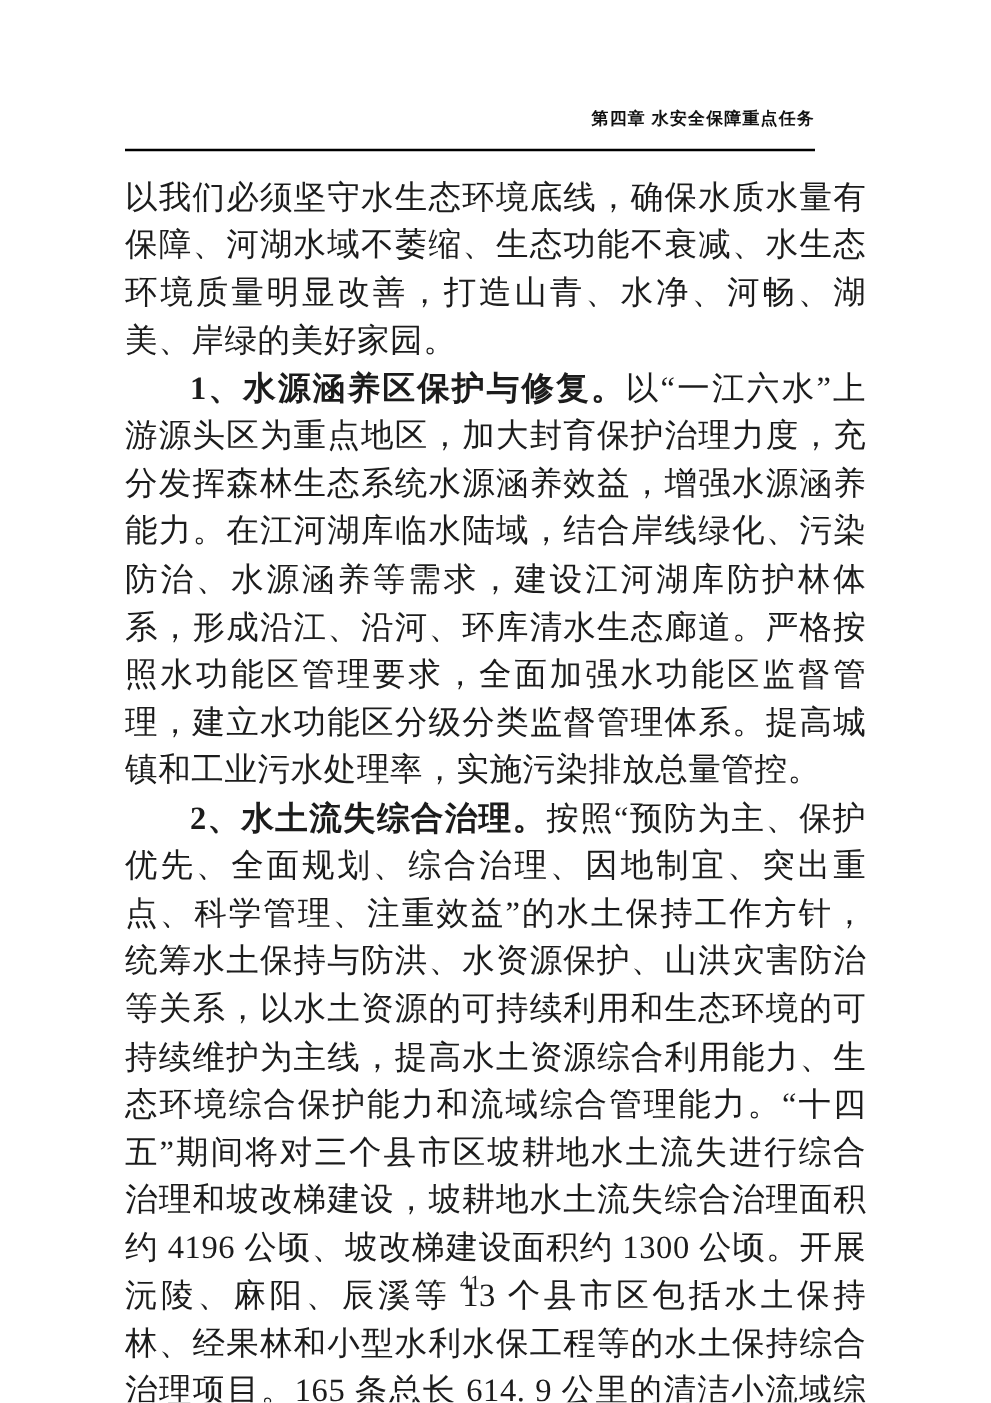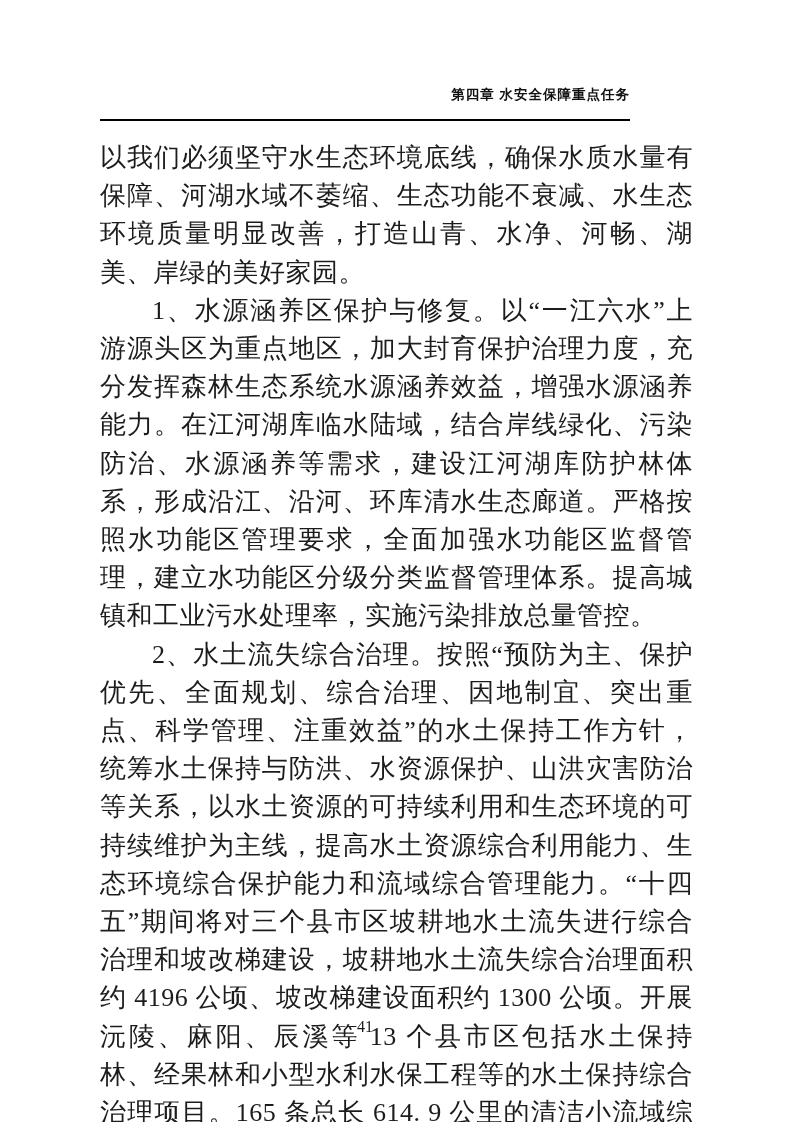--- a/index.html
+++ b/index.html
@@ -8,20 +8,21 @@
     background: #ffffff;
   }
   .page {
     position: relative;
     width: 730px;
     height: 1122px;
     background: #ffffff;
     overflow: hidden;
     font-family: "Liberation Serif", "DejaVu Serif", serif;
     color: #1c1c1c;
+    padding-left: 22px;
   }
   .running-header {
     position: absolute;
     top: 86px;
     left: 100px;
     right: 100px;
     text-align: right;
     font-family: "Liberation Sans", "DejaVu Sans", sans-serif;
     font-weight: 700;
     font-size: 13.5px;
@@ -48,21 +49,21 @@
     letter-spacing: 0.5px;
   }
   .body-text p {
     margin: 0;
     padding: 0;
   }
   .body-text p.indent {
     text-indent: 2em;
   }
   .section-lead {
-    font-weight: 400;
+    font-weight: 700;
   }
   .page-number {
     position: absolute;
     top: 1018px;
     left: 0;
     right: 0;
     text-align: center;
     font-size: 16px;
     color: #1c1c1c;
   }

